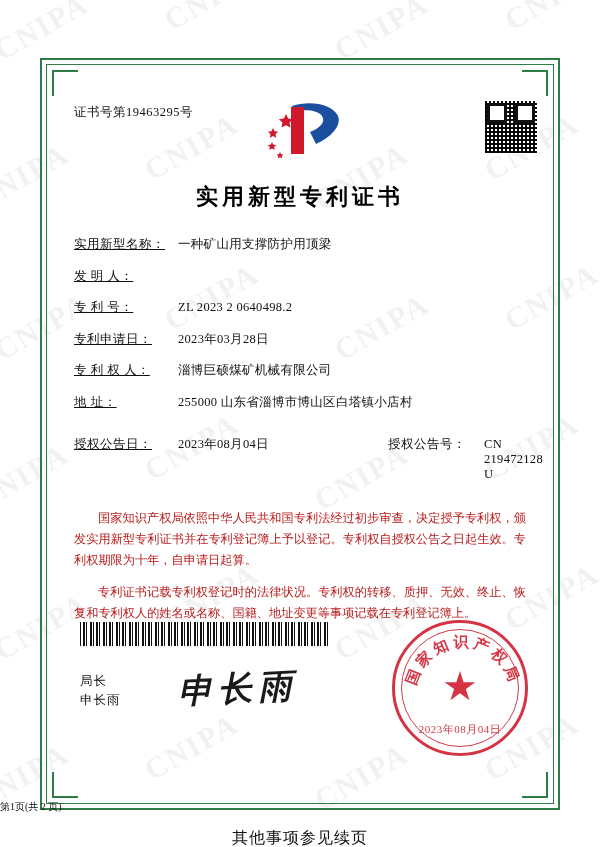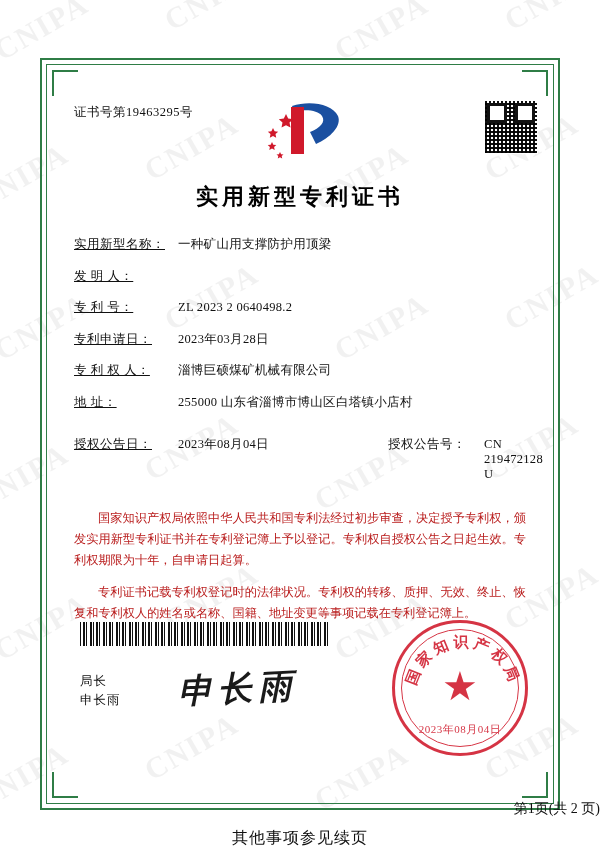--- a/index.html
+++ b/index.html
@@ -252,23 +252,23 @@
     font-size: 11px;
     color: #d0192b;
     letter-spacing: 0.5px;
   }
 
   
   .page-no {
     position: absolute;
     left: 0; right: 0;
     top: 800px;
-    text-align: right;
-    font-family: "Liberation Serif", serif;
-    font-size: 14px;
+    text-align: left;
+    font-family: "Liberation Serif", serif;
+    font-size: 10px;
     color: #111;
   }
   .footer-note {
     position: absolute;
     left: 0; right: 0;
     top: 828px;
     text-align: center;
     font-family: "Liberation Serif", serif;
     font-size: 16px;
     color: #111;

